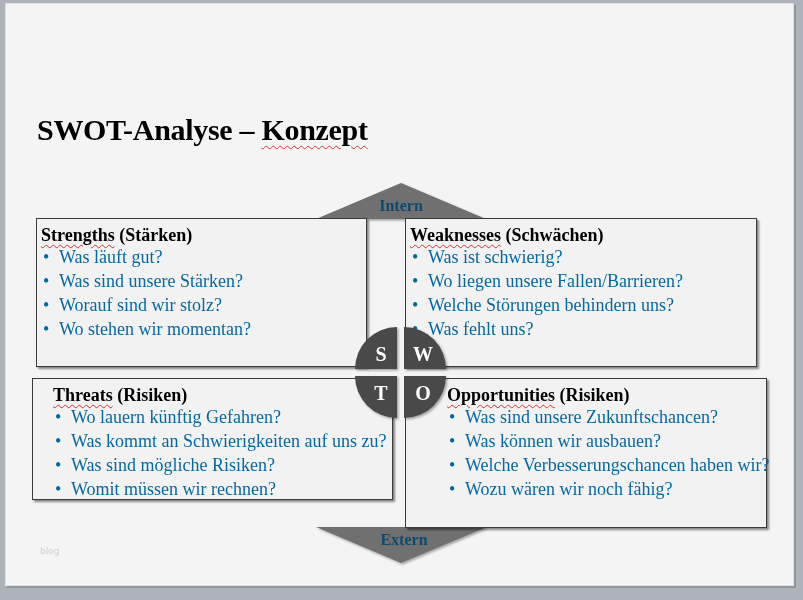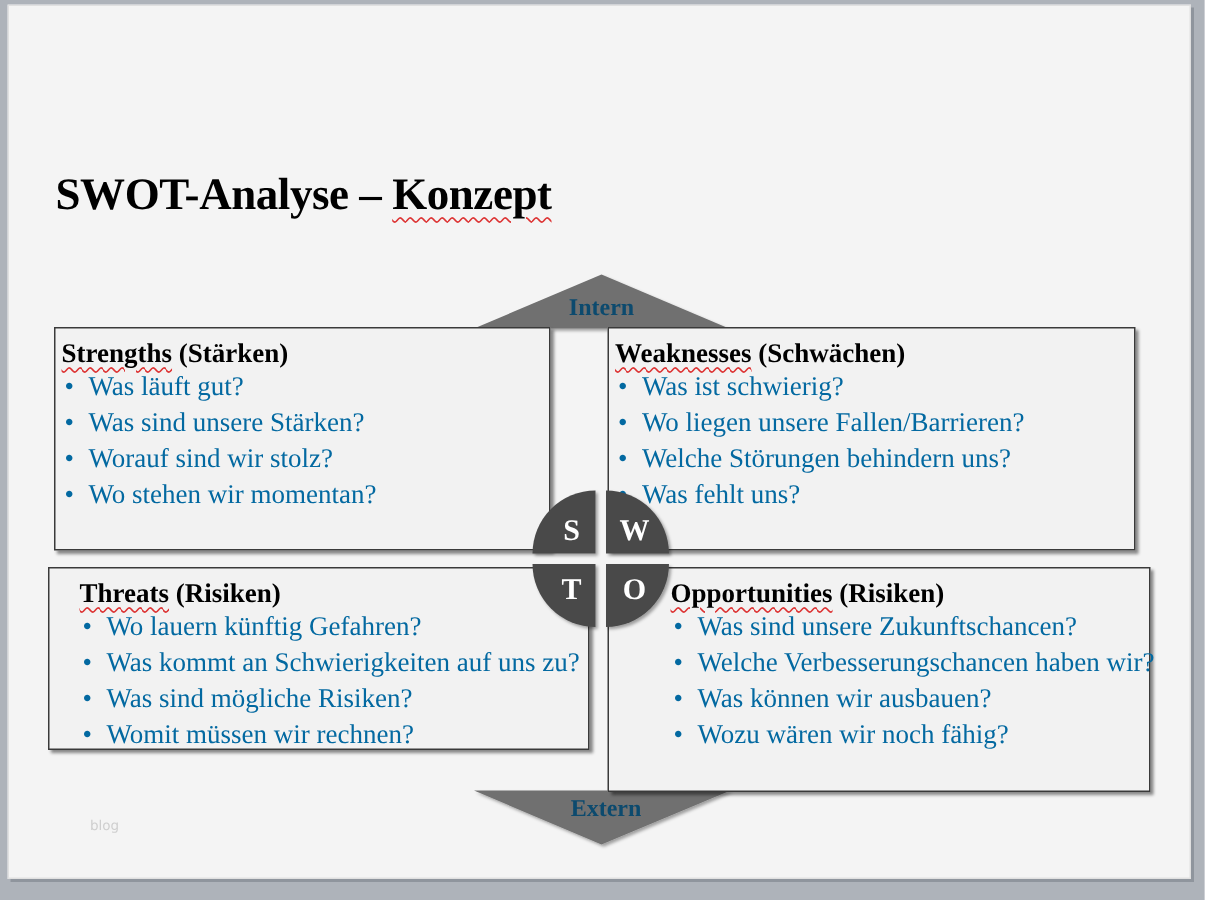--- a/index.html
+++ b/index.html
@@ -14,21 +14,21 @@
   .box h2 .sp { text-decoration: underline wavy #d33; text-decoration-thickness:1px; text-underline-offset:3px; }
   .box ul { list-style:none; margin:0; padding:0; }
   .box li { font-size:18px; line-height:24px; color:#0369a1; white-space:nowrap; position:relative; padding-left:18px; }
   .box li::before { content:"•"; position:absolute; left:2px; top:0; }
   .box-s { left:36px; top:218px; width:331px; height:149px; padding:6px 4px; }
   .box-w { left:405px; top:218px; width:352px; height:149px; padding:6px 4px; }
   .box-t { left:32px; top:378px; width:361px; height:122px; padding:6px 20px; }
   .box-o { left:405px; top:378px; width:362px; height:150px; padding:6px 4px 6px 41px; }
   .tri-label { position:absolute; color:#0c4a6e; font-weight:bold; font-size:16px; white-space:nowrap; transform:translateX(-50%); }
   .letter { position:absolute; color:#fff; font-weight:bold; font-size:20px; width:30px; text-align:center; }
-  .watermark { position:absolute; left:40px; top:546px; font-family:"DejaVu Sans",sans-serif; font-size:9px; color:#cfcfcf;margin-left:20px; }
+  .watermark { position:absolute; left:40px; top:546px; font-family:"DejaVu Sans",sans-serif; font-size:9px; color:#cfcfcf; }
 </style>
 </head>
 <body>
 
 <div class="frame"></div>
 <div class="slide"></div>
 
 <div class="title"><span>SWOT-Analyse – </span><span class="underline">Konzept</span></div>
 
 <svg class="diagram" width="803" height="600">
@@ -70,22 +70,22 @@
     <li>Was kommt an Schwierigkeiten auf uns zu?</li>
     <li>Was sind mögliche Risiken?</li>
     <li>Womit müssen wir rechnen?</li>
   </ul>
 </div>
 
 <div class="box box-o">
   <h2><span class="sp">Opportunities</span><span> (Risiken)</span></h2>
   <ul>
     <li>Was sind unsere Zukunftschancen?</li>
+    <li>Was können wir ausbauen?</li>
     <li>Welche Verbesserungschancen haben wir?</li>
-    <li>Was können wir ausbauen?</li>
     <li>Wozu wären wir noch fähig?</li>
   </ul>
 </div>
 
 <svg class="diagram" width="803" height="600">
 
   <path d="M397,369 L397,327 A42,42 0 0 0 355,369 Z" fill="#4a4a4a" filter="url(#sh)"></path>
   <path d="M404,369 L404,327 A42,42 0 0 1 446,369 Z" fill="#4a4a4a" filter="url(#sh)"></path>
   <path d="M397,376 L355,376 A42,42 0 0 0 397,418 Z" fill="#4a4a4a" filter="url(#sh)"></path>
   <path d="M404,376 L446,376 A42,42 0 0 1 404,418 Z" fill="#4a4a4a" filter="url(#sh)"></path>

